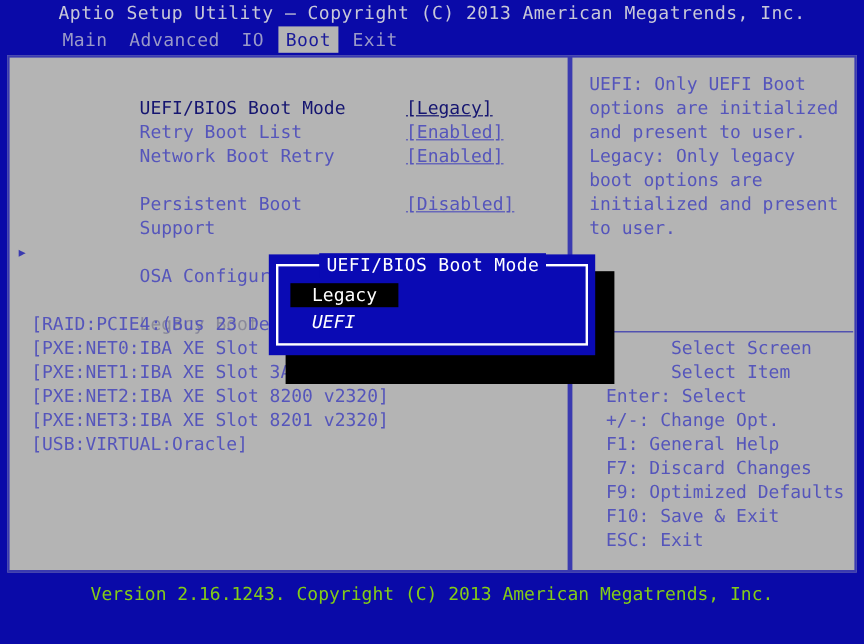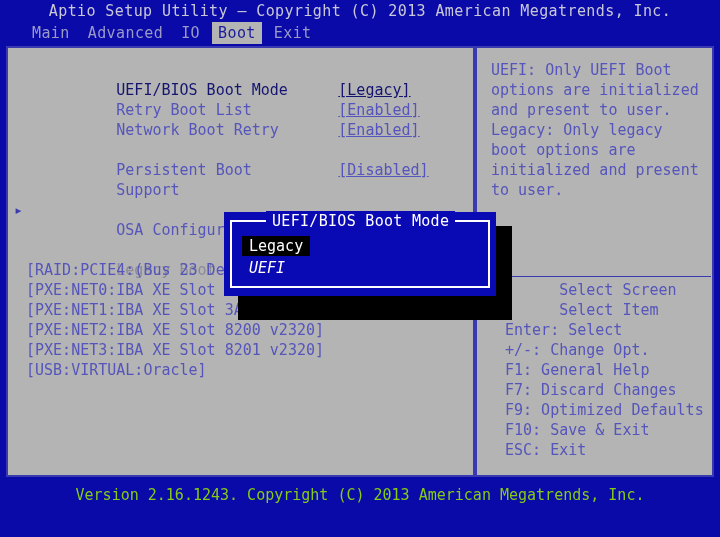--- a/index.html
+++ b/index.html
@@ -31,21 +31,21 @@
     white-space: pre;
   }
 
   
   #menubar {
     position: absolute;
     left: 0; top: 22px;
     width: 720px; height: 22px;
     line-height: 22px;
     white-space: nowrap;
-    padding-left: 26px;
+    padding-left: 46px;
     box-sizing: border-box;
   }
   .menu-item {
     display: inline-block;
     color: #9a9ac8;
     padding: 0 6px;
     margin-right: 6px;
     letter-spacing: 0.4px;
   }
   .menu-item.active {
@@ -181,21 +181,21 @@
     white-space: pre;
     letter-spacing: 0.3px;
   }
   .popup-opt {
     position: absolute;
     left: 10px;
     height: 20px;
     line-height: 20px;
     color: #ffffff;
     white-space: pre;
-    padding: 0 7px;
+    padding: 0 18px;
   }
   .popup-opt.highlight {
     background: #000000;
     color: #ffffff;
   }
   #popt0 { top: 14px; }
   #popt1 { top: 36px; font-style: italic; }
 
   
   #footer {

